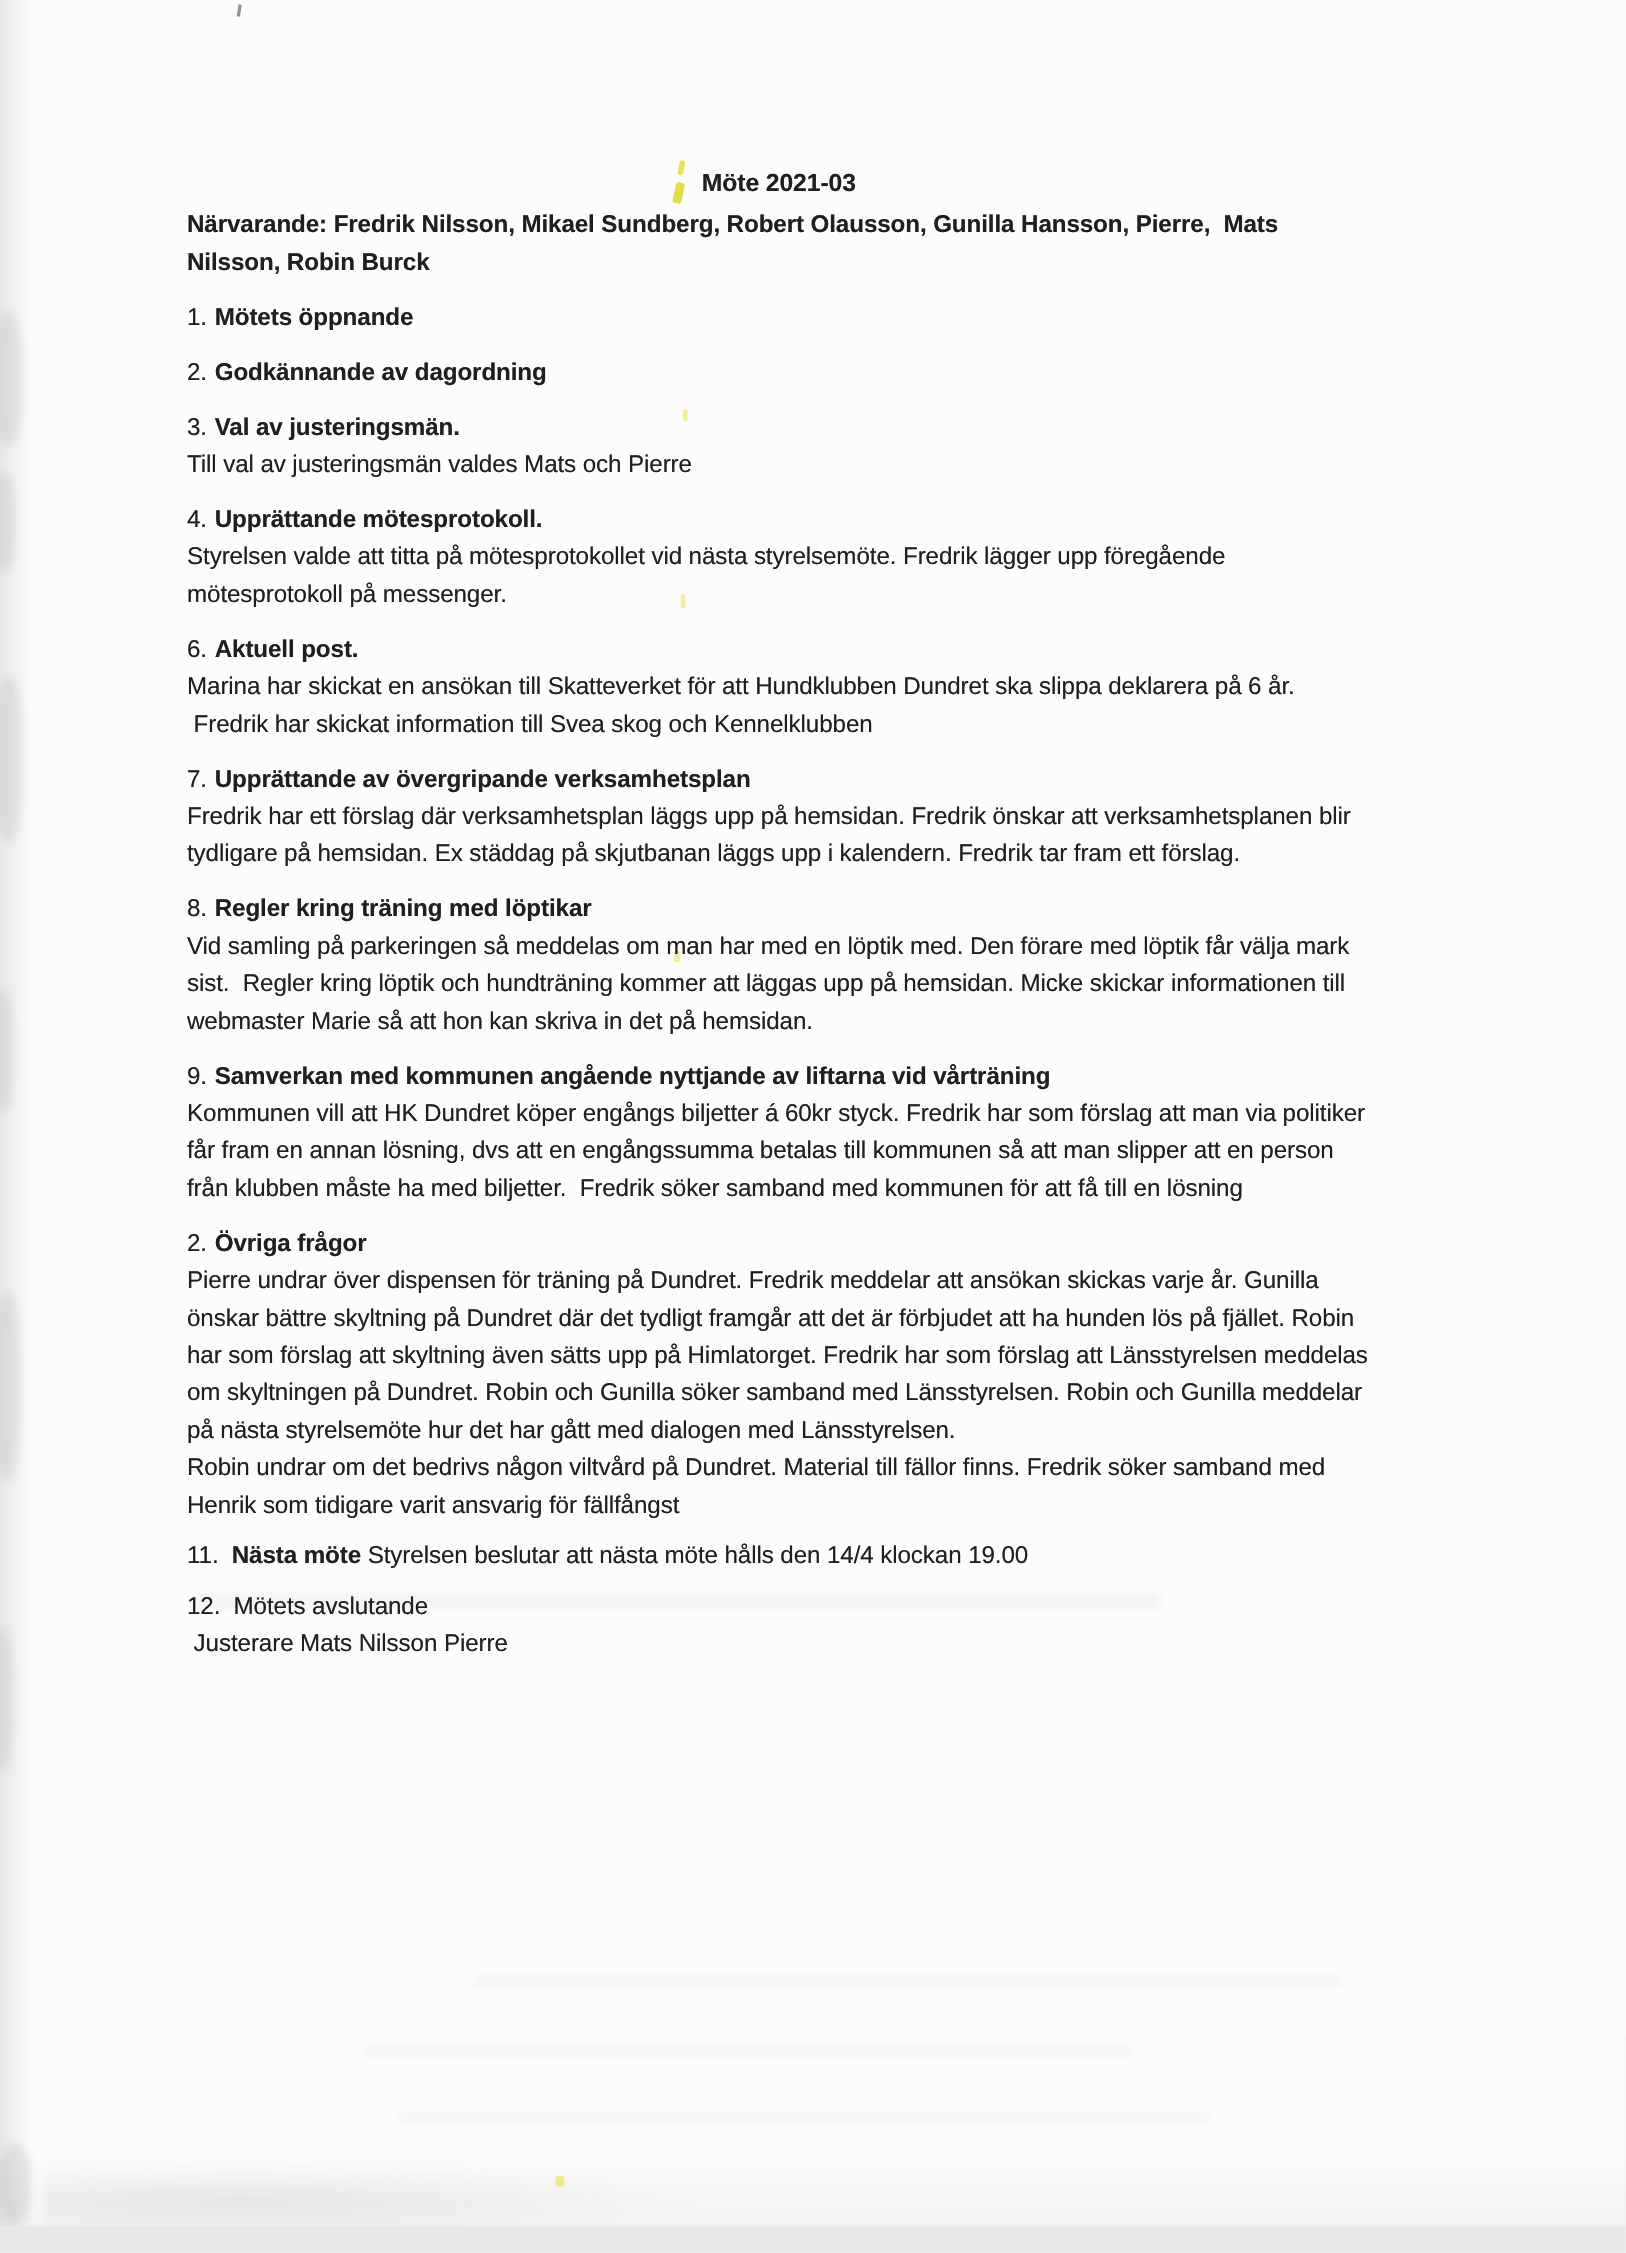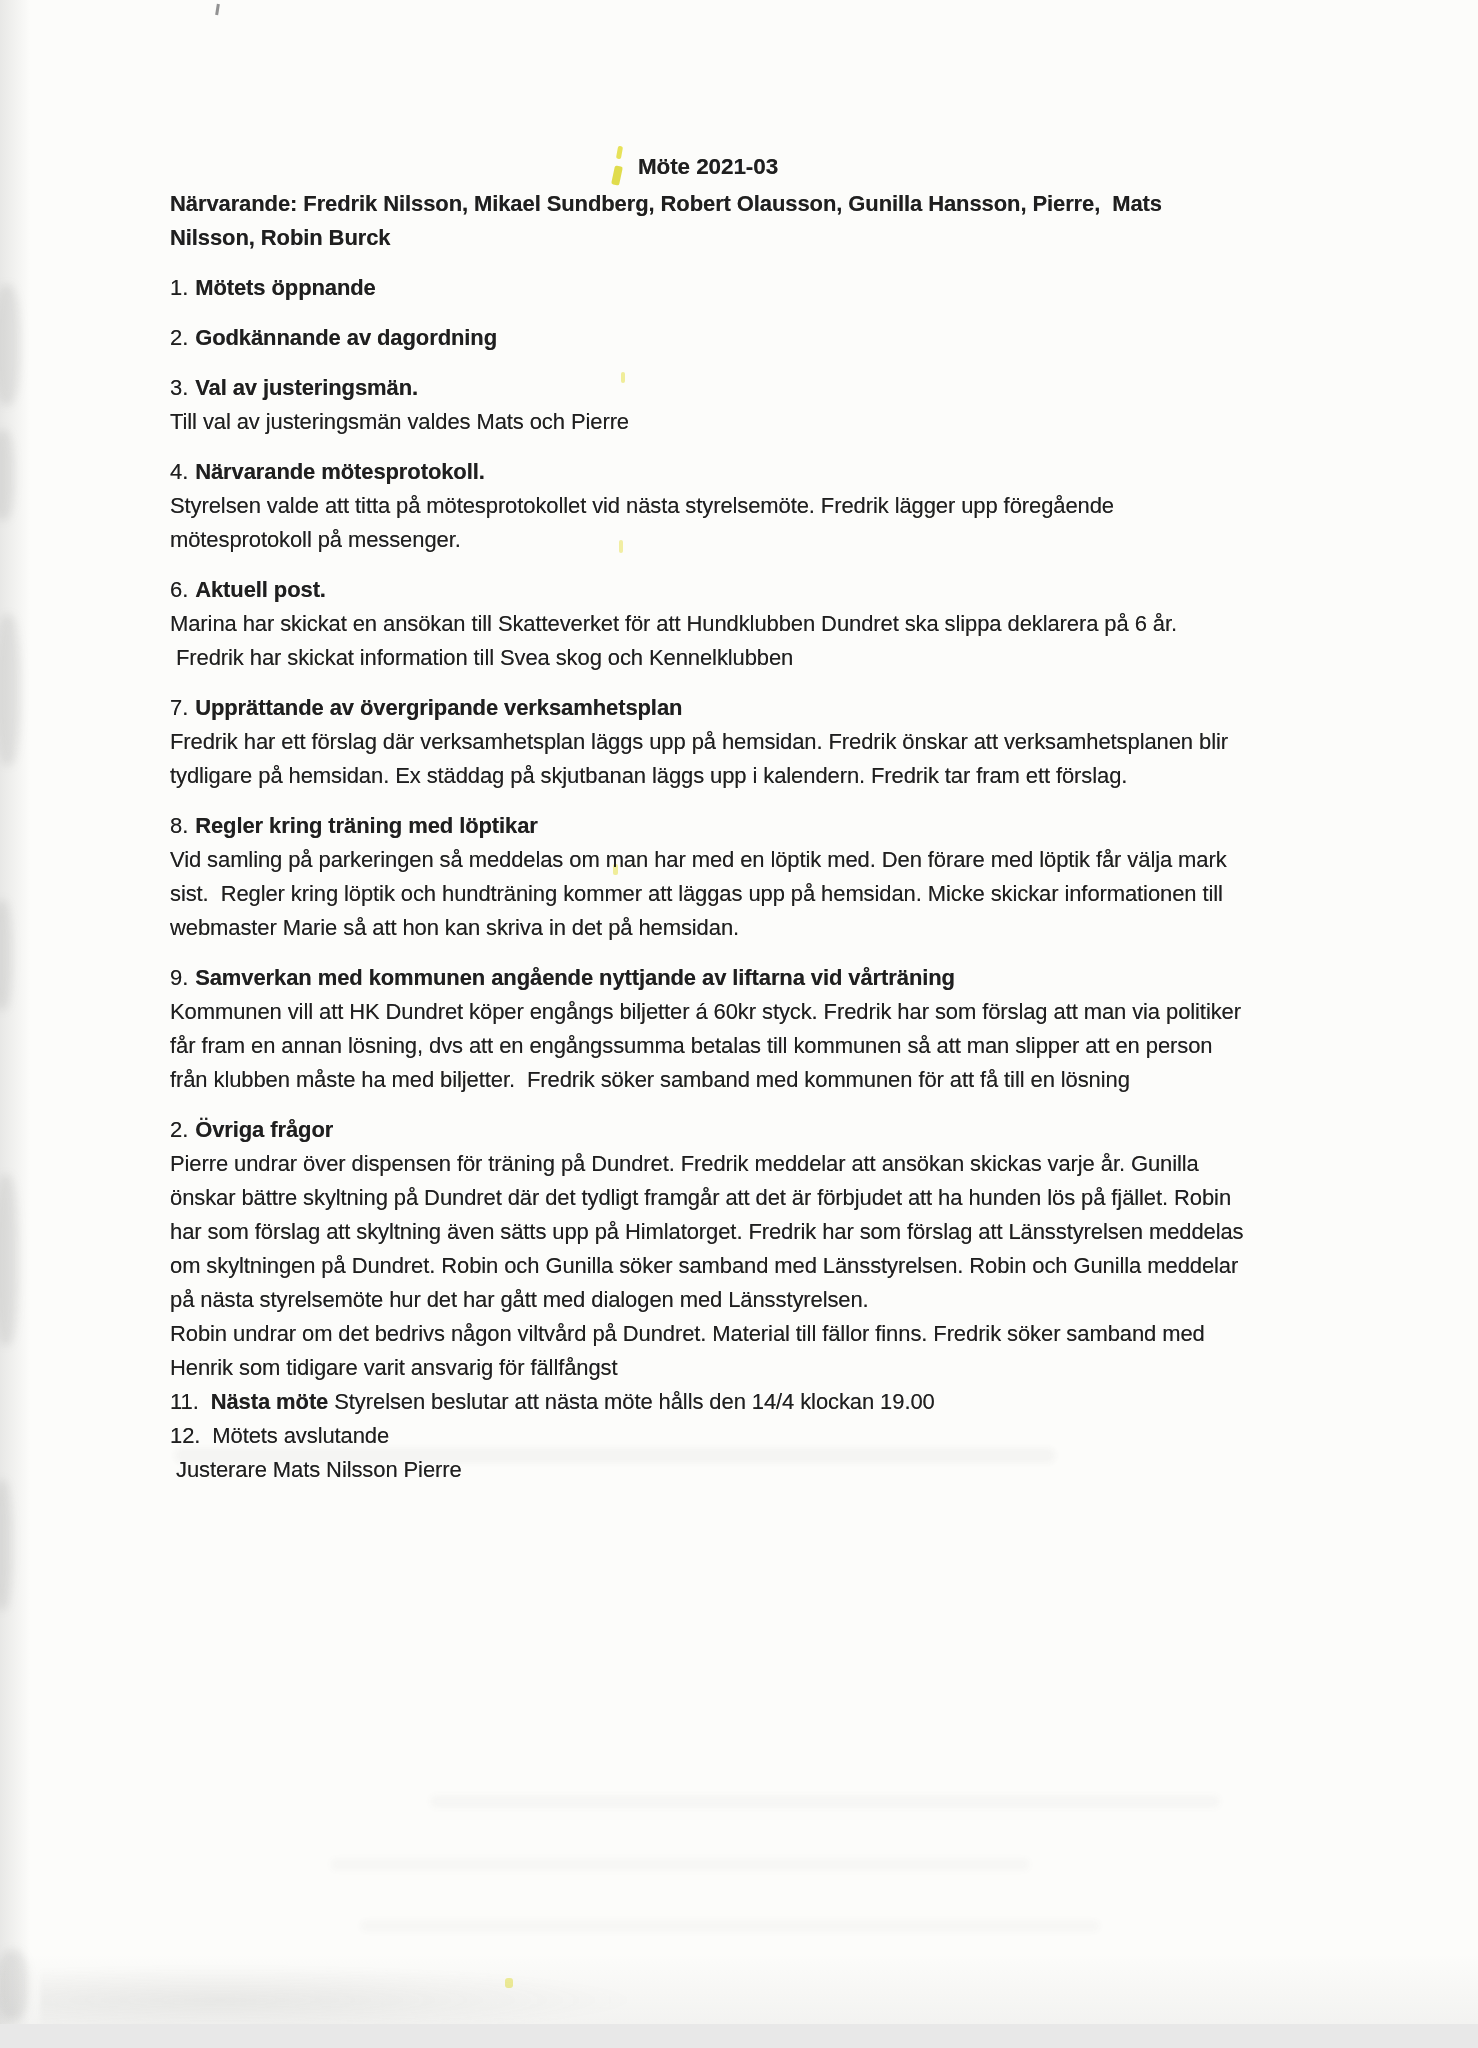--- a/index.html
+++ b/index.html
@@ -27,21 +27,21 @@
   }
   .doc {
     position:absolute; left:170px; top:150px; width:1076px;
     font-size:22px; line-height:34px; letter-spacing:-0.1px;
     text-shadow:0 0 .6px rgba(25,25,25,.55);
   }
   .doc p { margin:0; white-space:pre-wrap; }
   .title { text-align:center; font-weight:700; font-size:22.5px; }
   .attendees { font-weight:700; margin-top:3px !important; }
   .section { margin-top:16px; }
-  .section.compact { margin-top:0; }
+  .section.compact { margin-top:12px; }
   .b { font-weight:700; }
   .num { margin-right:7px; }
   .compact .num { margin-right:12px; }
   .closing { padding-left:6px; }
   
   .artifact { position:absolute; pointer-events:none; }
   .y1 { left:617px; top:146px; width:5px; height:13px; background:#e3dd3c; opacity:.85; transform:rotate(10deg); border-radius:2px; }
   .y2 { left:613px; top:166px; width:8px; height:19px; background:#ddd838; opacity:.9; transform:rotate(12deg); border-radius:2px; }
   .y3 { left:621px; top:372px; width:4px; height:11px; background:#e6e049; opacity:.55; border-radius:2px; }
   .y4 { left:619px; top:540px; width:4px; height:13px; background:#e6e049; opacity:.5; border-radius:2px; }
@@ -99,21 +99,21 @@
           <p class="heading-line"><span class="num">1.</span><span class="b">Mötets öppnande</span></p>
         </div>
         <div class="section">
           <p class="heading-line"><span class="num">2.</span><span class="b">Godkännande av dagordning</span></p>
         </div>
         <div class="section">
           <p class="heading-line"><span class="num">3.</span><span class="b">Val av justeringsmän.</span></p>
           <p class="body-par">Till val av justeringsmän valdes Mats och Pierre</p>
         </div>
         <div class="section">
-          <p class="heading-line"><span class="num">4.</span><span class="b">Närvarande mötesprotokoll.</span></p>
+          <p class="heading-line"><span class="num">4.</span><span class="b">Upprättande mötesprotokoll.</span></p>
           <p class="body-par">Styrelsen valde att titta på mötesprotokollet vid nästa styrelsemöte. Fredrik lägger upp föregående mötesprotokoll på messenger.</p>
         </div>
         <div class="section">
           <p class="heading-line"><span class="num">6.</span><span class="b">Aktuell post.</span></p>
           <p class="body-par">Marina har skickat en ansökan till Skatteverket för att Hundklubben Dundret ska slippa deklarera på 6 år.</p>
           <p class="body-par"> Fredrik har skickat information till Svea skog och Kennelklubben</p>
         </div>
         <div class="section">
           <p class="heading-line"><span class="num">7.</span><span class="b">Upprättande av övergripande verksamhetsplan</span></p>
           <p class="body-par">Fredrik har ett förslag där verksamhetsplan läggs upp på hemsidan. Fredrik önskar att verksamhetsplanen blir tydligare på hemsidan. Ex städdag på skjutbanan läggs upp i kalendern. Fredrik tar fram ett förslag.</p>

